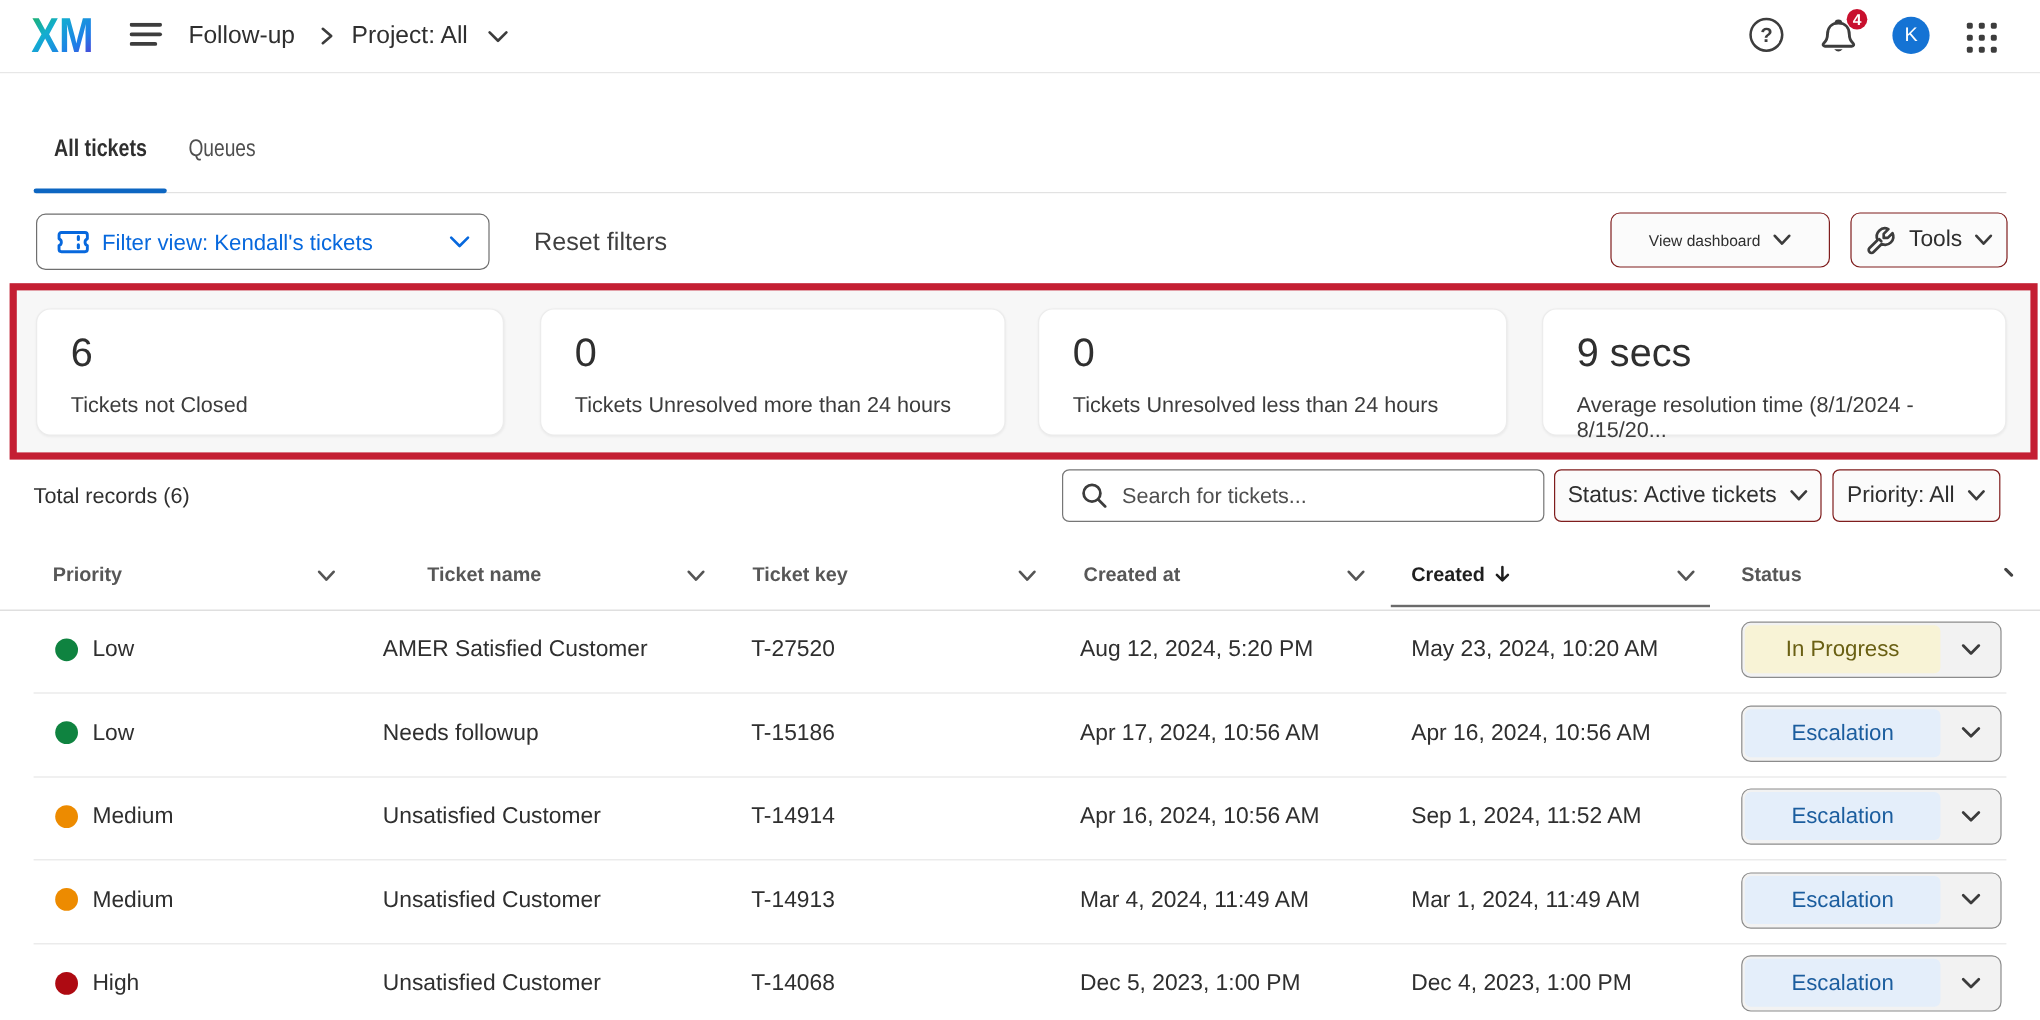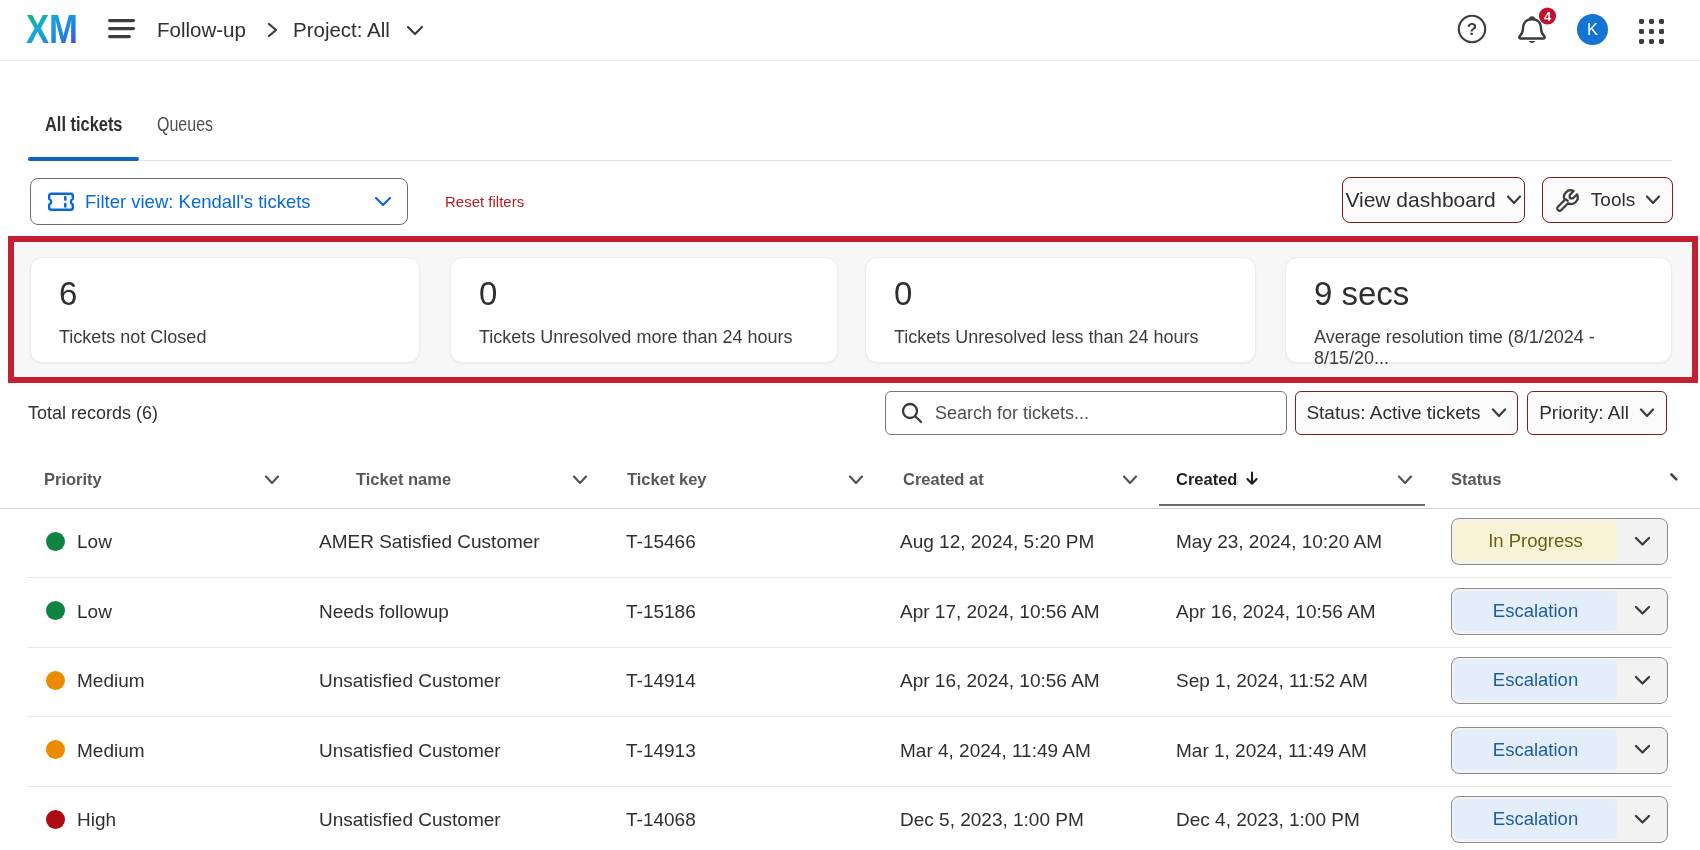--- a/index.html
+++ b/index.html
@@ -12,22 +12,22 @@
 #burger { position:absolute; left:108px; top:19px; }
 .crumb { position:absolute; top:0; height:60px; display:flex; align-items:center; font-size:20.5px; color:#2f2f2f; }
 
 #tab1 { position:absolute; left:45px; top:113px; font-size:20px; font-weight:bold; color:#2f2f2f; transform:scaleX(0.82); transform-origin:0 0; }
 #tab2 { position:absolute; left:157px; top:113px; font-size:20px; color:#4f4f4f; transform:scaleX(0.80); transform-origin:0 0; }
 #tabline { position:absolute; left:28px; top:160px; width:1644px; height:1px; background:#e2e2e2; }
 #tabsel { position:absolute; left:28px; top:157px; width:111px; height:4px; background:#0d66c2; border-radius:2px; }
 
 .btn { position:absolute; display:flex; align-items:center; justify-content:center; gap:10px; border:1px solid #7f1d1d; border-radius:8px; background:#fbfbfb; font-size:19px; color:#2f2f2f; }
 #filterbtn { left:30px; top:178px; width:378px; height:47px; border-color:#6f6f6f; background:#fff; color:#0768dd; justify-content:flex-start; padding-left:16px; font-size:18.5px; }
-#resetfilters { position:absolute; left:445px; top:178px; height:47px; display:flex; align-items:center; font-size:15px; color:#b91c1c; }
-#viewdash { left:1342px; top:177px; width:183px; height:46px; font-size:21px; }
+#resetfilters { position:absolute; left:445px; top:178px; height:47px; display:flex; align-items:center; font-size:21px; color:#404040; }
+#viewdash { left:1342px; top:177px; width:183px; height:46px; font-size:13px; }
 #toolsbtn { left:1542px; top:177px; width:131px; height:46px; }
 
 #redbox { position:absolute; left:8px; top:236px; width:1690px; height:147px; border:6px solid #c41f33; background:#f7f7f7; }
 .card { position:absolute; top:257px; height:106px; background:#fff; border:1px solid #ececec; border-radius:12px; box-shadow:0 1px 2px rgba(0,0,0,0.05); padding:19px 0 0 28px; }
 .card .num { font-size:33px; color:#2f2f2f; line-height:1; }
 .card .lbl { margin-top:17px; font-size:18px; color:#3c3c3c; }
 
 #totrec { position:absolute; left:28px; top:391px; height:44px; display:flex; align-items:center; font-size:18px; color:#2f2f2f; }
 #searchbox { position:absolute; left:885px; top:391px; width:402px; height:44px; border:1px solid #767676; border-radius:6px; background:#fff; display:flex; align-items:center; padding-left:14px; gap:11px; font-size:18px; color:#4f4f4f; }
 #statusdd { left:1295px; top:391px; width:223px; height:44px; border-radius:6px; font-size:19px; }
@@ -202,21 +202,21 @@
   <svg class="abs" style="left:1670px; top:473px;" width="10" height="10" viewBox="0 0 10 10">
       <path d="M1.5 1.5 L6.3 6.3" stroke="#444" stroke-width="2.6" fill="none" stroke-linecap="round"></path>
     </svg>
   <div id="sortline"></div>
   <div id="hdrline"></div>
 
   <div class="row" style="top:508px;">
     <div class="dot" style="top:23.5px; background:#0f8340;"></div>
     <div class="cell" style="left:77px; top:23px;">Low</div>
     <div class="cell" style="left:319px; top:23px;">AMER Satisfied Customer</div>
-    <div class="cell" style="left:626px; top:23px;">T-15466</div>
+    <div class="cell" style="left:626px; top:23px;">T-27520</div>
     <div class="cell" style="left:900px; top:23px;">Aug 12, 2024, 5:20 PM</div>
     <div class="cell" style="left:1176px; top:23px;">May 23, 2024, 10:20 AM</div>
     <div class="statusbtn" style="top:10px;">
         <div class="statusfill yellow">In Progress</div>
         <div class="statuscaret">
           <svg width="17" height="11" viewBox="0 0 17 11">
             <path d="M2 2 L8.5 8.5 L15 2" stroke="#3c3c3c" stroke-width="2.3" fill="none" stroke-linecap="round" stroke-linejoin="round"></path>
           </svg>
         </div>
       </div>

